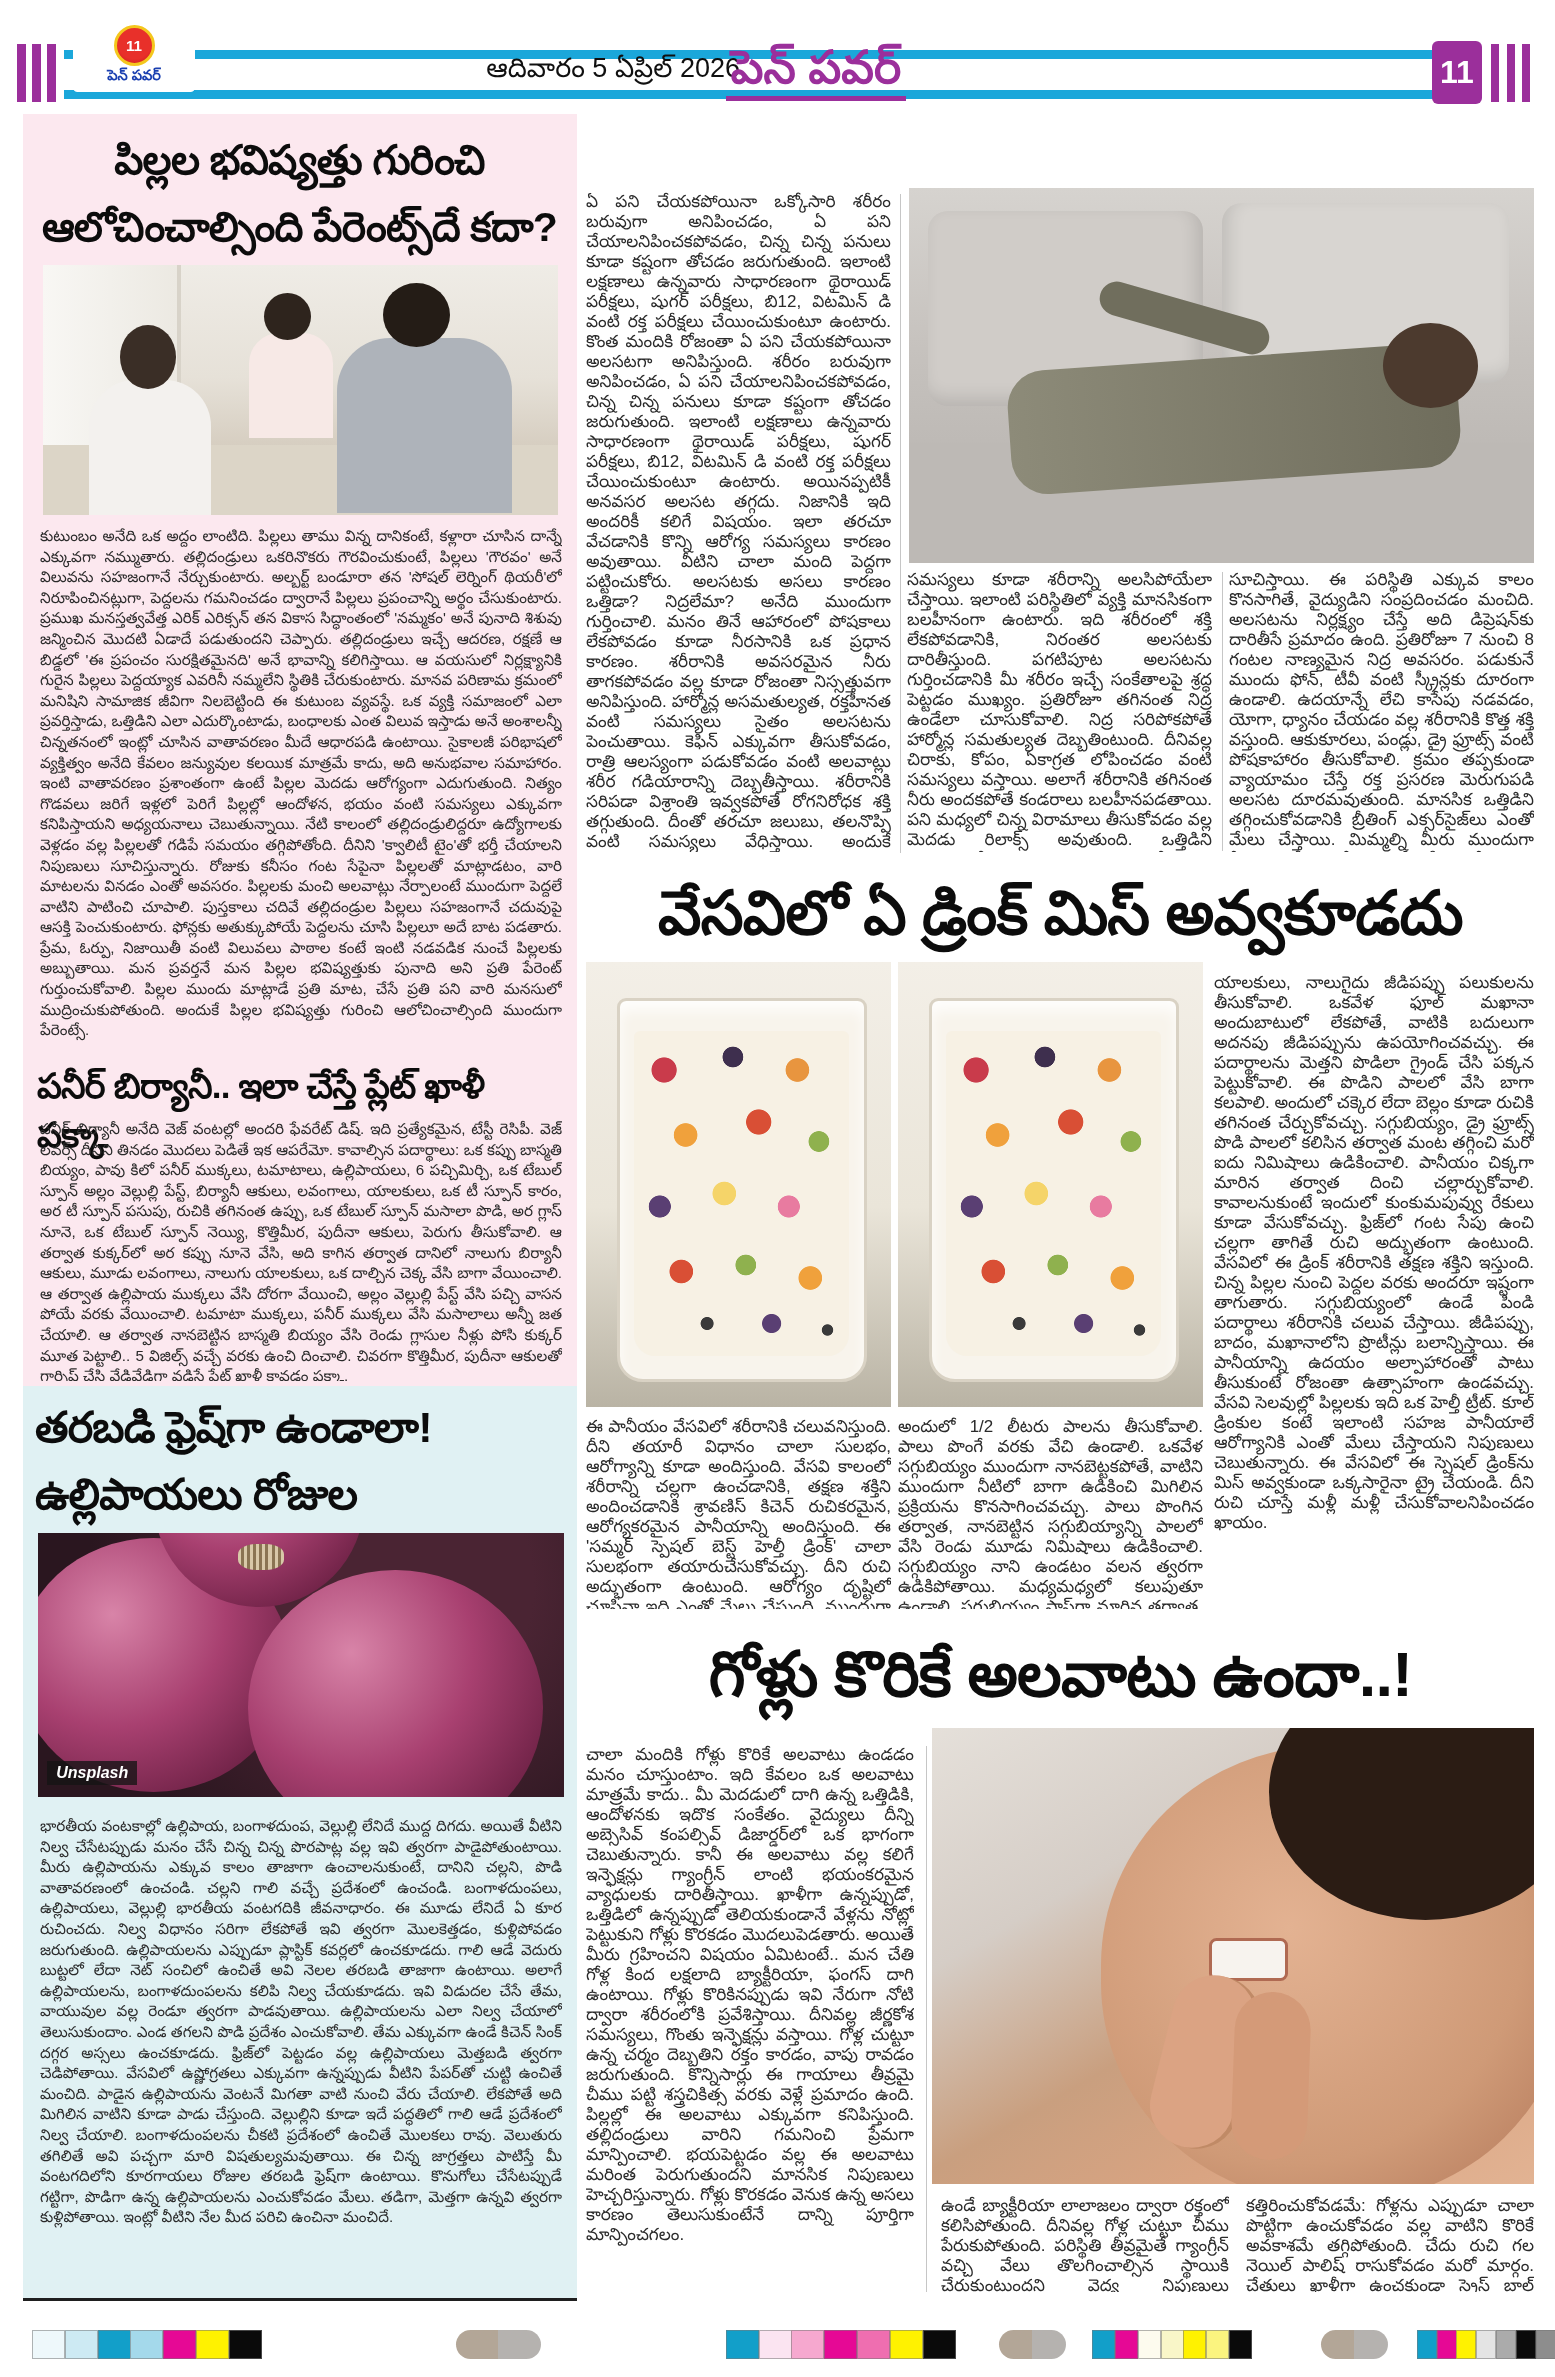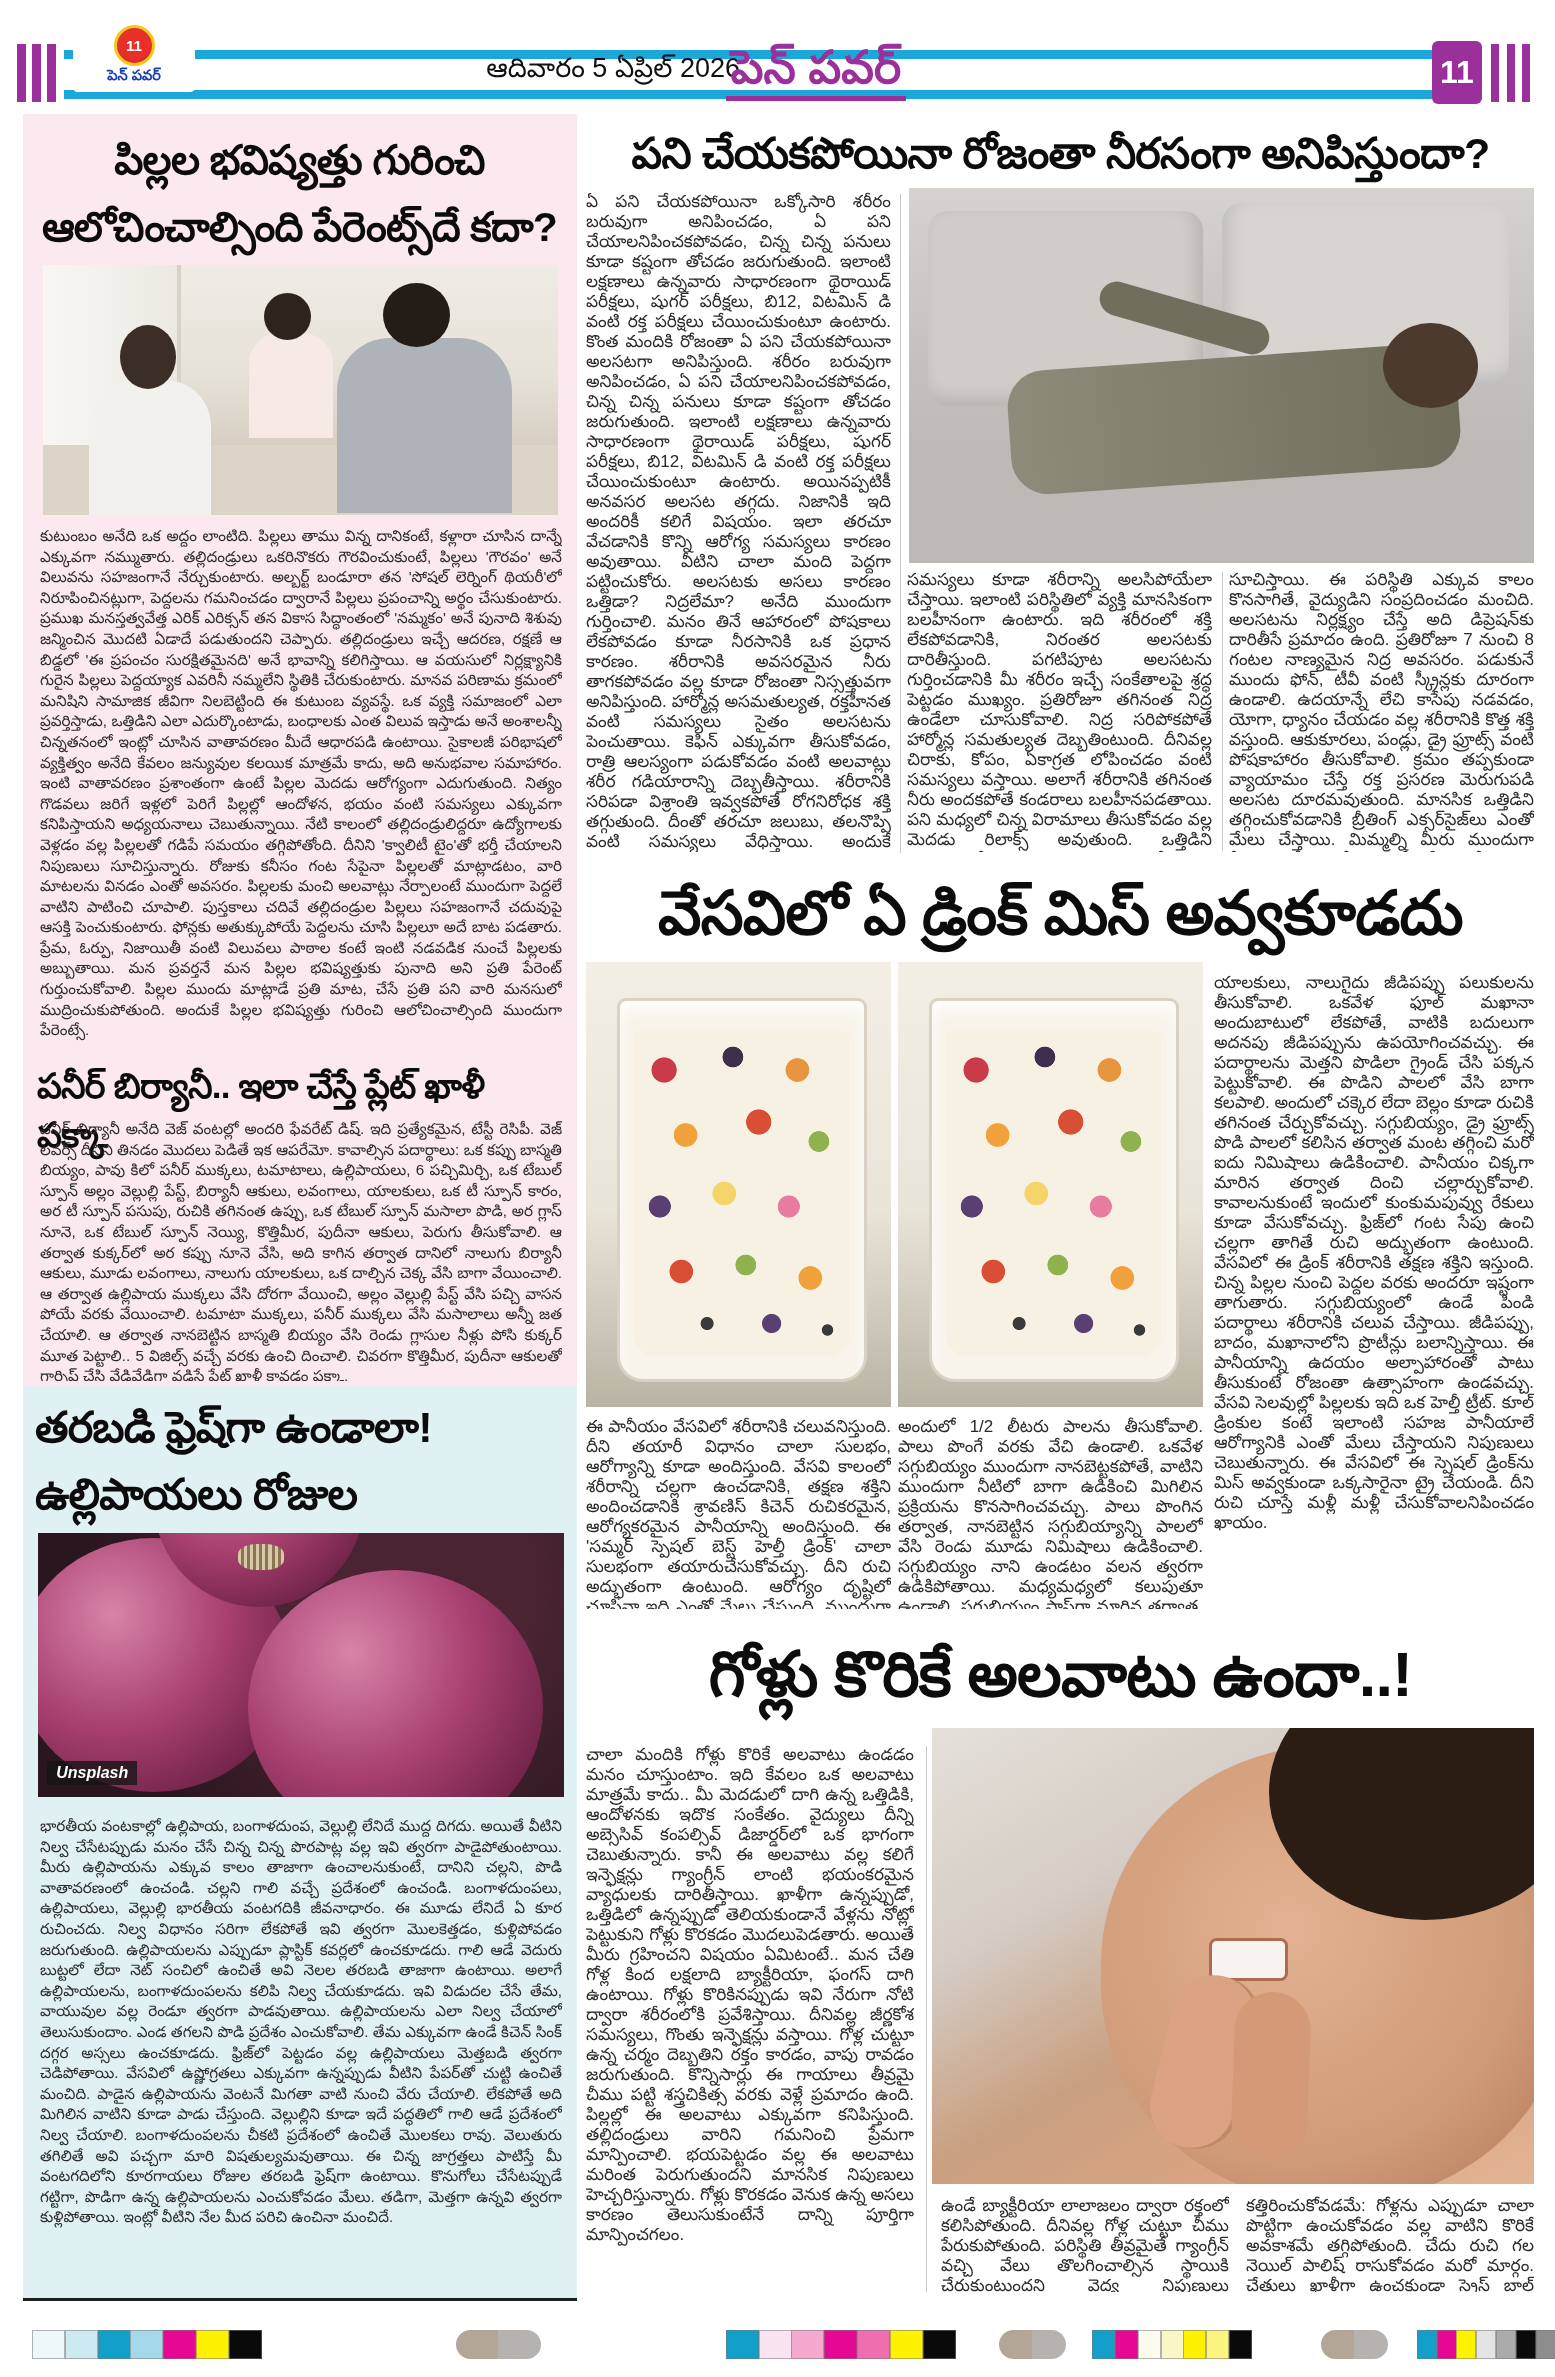--- a/index.html
+++ b/index.html
@@ -158,21 +158,20 @@
   <div class="photo photo-onions" style="left:38px;top:1533px;width:526px;height:264px;">
     <div class="onion" style="left:-4%;top:2%;width:52%;height:96%;"></div>
     <div class="onion" style="left:40%;top:14%;width:56%;height:104%;"></div>
     <div class="onion" style="left:22%;top:-52%;width:40%;height:80%;"></div>
     <div class="onion-tuft" style="left:38%;top:4%;width:46px;height:26px;"></div>
     <div class="credit">Unsplash</div>
   </div>
 
   <div class="body-txt left-body" style="left:40px;top:1816px;width:522px;height:476px;">భారతీయ వంటకాల్లో ఉల్లిపాయ, బంగాళదుంప, వెల్లుల్లి లేనిదే ముద్ద దిగదు. అయితే వీటిని నిల్వ చేసేటప్పుడు మనం చేసే చిన్న చిన్న పొరపాట్ల వల్ల ఇవి త్వరగా పాడైపోతుంటాయి. మీరు ఉల్లిపాయను ఎక్కువ కాలం తాజాగా ఉంచాలనుకుంటే, దానిని చల్లని, పొడి వాతావరణంలో ఉంచండి. చల్లని గాలి వచ్చే ప్రదేశంలో ఉంచండి. బంగాళదుంపలు, ఉల్లిపాయలు, వెల్లుల్లి భారతీయ వంటగదికి జీవనాధారం. ఈ మూడు లేనిదే ఏ కూర రుచించదు. నిల్వ విధానం సరిగా లేకపోతే ఇవి త్వరగా మొలకెత్తడం, కుళ్లిపోవడం జరుగుతుంది. ఉల్లిపాయలను ఎప్పుడూ ప్లాస్టిక్ కవర్లలో ఉంచకూడదు. గాలి ఆడే వెదురు బుట్టలో లేదా నెట్ సంచిలో ఉంచితే అవి నెలల తరబడి తాజాగా ఉంటాయి. అలాగే ఉల్లిపాయలను, బంగాళదుంపలను కలిపి నిల్వ చేయకూడదు. ఇవి విడుదల చేసే తేమ, వాయువుల వల్ల రెండూ త్వరగా పాడవుతాయి. ఉల్లిపాయలను ఎలా నిల్వ చేయాలో తెలుసుకుందాం. ఎండ తగలని పొడి ప్రదేశం ఎంచుకోవాలి. తేమ ఎక్కువగా ఉండే కిచెన్ సింక్ దగ్గర అస్సలు ఉంచకూడదు. ఫ్రిజ్‌లో పెట్టడం వల్ల ఉల్లిపాయలు మెత్తబడి త్వరగా చెడిపోతాయి. వేసవిలో ఉష్ణోగ్రతలు ఎక్కువగా ఉన్నప్పుడు వీటిని పేపర్‌తో చుట్టి ఉంచితే మంచిది. పాడైన ఉల్లిపాయను వెంటనే మిగతా వాటి నుంచి వేరు చేయాలి. లేకపోతే అది మిగిలిన వాటిని కూడా పాడు చేస్తుంది. వెల్లుల్లిని కూడా ఇదే పద్ధతిలో గాలి ఆడే ప్రదేశంలో నిల్వ చేయాలి. బంగాళదుంపలను చీకటి ప్రదేశంలో ఉంచితే మొలకలు రావు. వెలుతురు తగిలితే అవి పచ్చగా మారి విషతుల్యమవుతాయి. ఈ చిన్న జాగ్రత్తలు పాటిస్తే మీ వంటగదిలోని కూరగాయలు రోజుల తరబడి ఫ్రెష్‌గా ఉంటాయి. కొనుగోలు చేసేటప్పుడే గట్టిగా, పొడిగా ఉన్న ఉల్లిపాయలను ఎంచుకోవడం మేలు. తడిగా, మెత్తగా ఉన్నవి త్వరగా కుళ్లిపోతాయి. ఇంట్లో వీటిని నేల మీద పరిచి ఉంచినా మంచిదే.</div>
 
-  <div class="abs hl hl-tired">పని చేయకపోయినా రోజంతా  నీరసంగా అనిపిస్తుందా?</div>
 
   <div class="photo photo-tired" style="left:909px;top:188px;width:625px;height:375px;">
     <div class="tr-cushion1"></div>
     <div class="tr-cushion2"></div>
     <div class="tr-seat"></div>
     <div class="tr-person"></div>
     <div class="tr-arm"></div>
     <div class="tr-hair"></div>
   </div>
 

